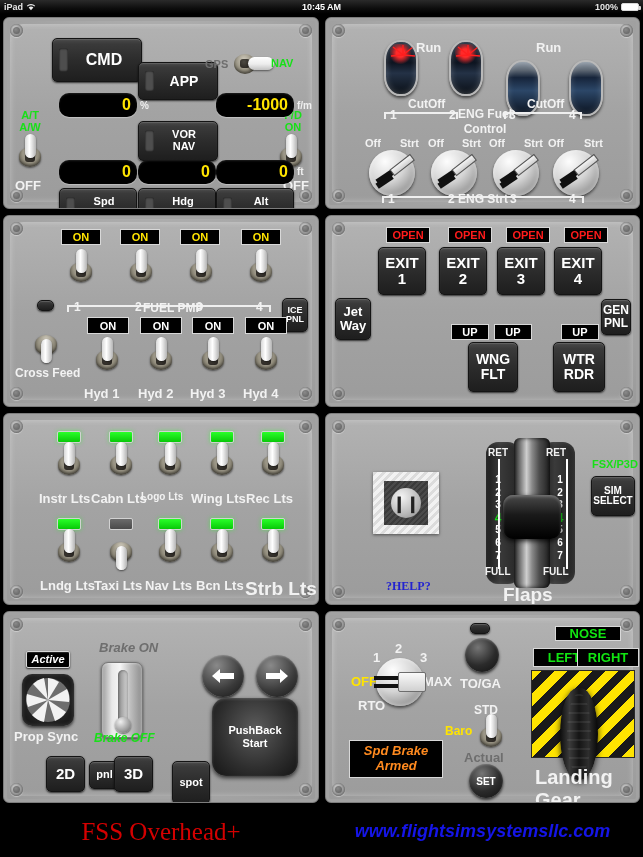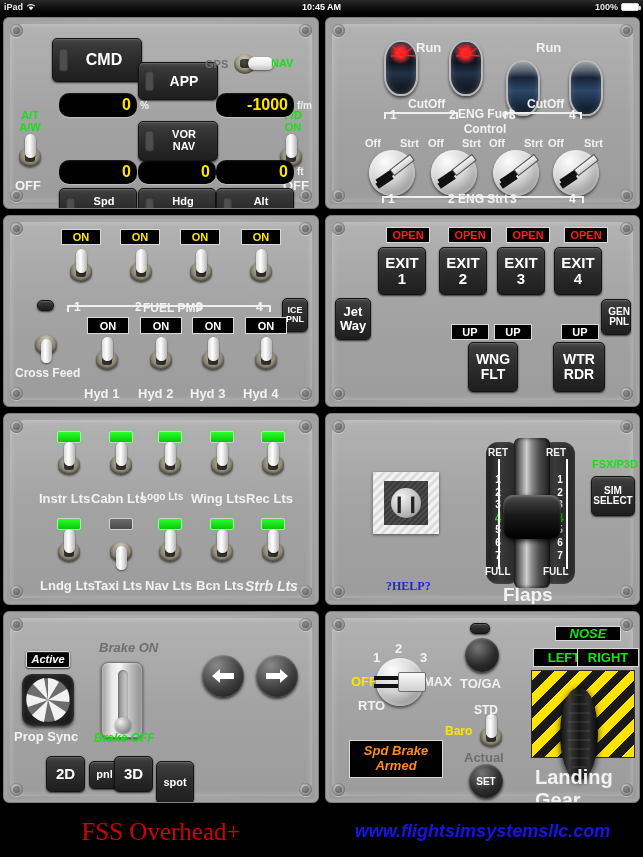--- a/index.html
+++ b/index.html
@@ -635,21 +635,21 @@
           <span>4</span>
         </div>
       </div>
 
       <div class="dk-btn" style="left:9px; top:82px; width:36px; height:42px; font-size:13px;">
         <div>
           <span>Jet</span><br>
           <span>Way</span>
         </div>
       </div>
-      <div class="dk-btn" style="right:8px; top:83px; width:30px; height:36px; font-size:10px;justify-content:flex-end;">
+      <div class="dk-btn" style="right:8px; top:83px; width:30px; height:36px; font-size:12px;">
         <div>
           <span>GEN</span><br>
           <span>PNL</span>
         </div>
       </div>
 
       <div class="ann white" style="left:125px; top:108px; width:38px; height:16px; font-size:11px;">UP</div>
       <div class="ann white" style="left:168px; top:108px; width:38px; height:16px; font-size:11px;">UP</div>
       <div class="dk-btn" style="left:142px; top:126px; width:50px; height:50px; font-size:14px;">
         <div>
@@ -737,21 +737,21 @@
           <div class="base"></div>
           <div class="lever"></div>
         </div>
       <div class="lbl" style="left:192px; top:164px; font-size:13px;">Bcn Lts</div>
 
       <div class="led" style="left:257px; top:104px; width:24px; height:12px;"></div>
       <div class="tgl up" style="left:256px; top:115px;">
           <div class="base"></div>
           <div class="lever"></div>
         </div>
-      <div class="lbl" style="left:241px; top:164px; font-size:14px;font-style:italic;">Strb Lts</div>
+      <div class="lbl" style="left:241px; top:164px; font-size:19px;">Strb Lts</div>
     </div>
   </div>
 
   <div class="panel">
     <div class="panel-inner"></div>
     <div class="screw tl"></div>
     <div class="screw tr"></div>
     <div class="screw bl"></div>
     <div class="screw br"></div>
     <div class="pcontent">
@@ -843,31 +843,37 @@
       <div class="arrow-btn" style="left:198px; top:43px;">
         <svg width="26" height="18" viewBox="0 0 26 18">
           <path d="M2 9 L10 2 L10 6 L24 6 L24 12 L10 12 L10 16 Z" fill="#fff"></path>
         </svg>
       </div>
       <div class="arrow-btn" style="left:252px; top:43px;">
         <svg width="26" height="18" viewBox="0 0 26 18">
           <path d="M24 9 L16 2 L16 6 L2 6 L2 12 L16 12 L16 16 Z" fill="#fff"></path>
         </svg>
       </div>
+      <div class="pushback" style="left:208px; top:86px;">
+        <div>
+          <span>PushBack</span><br>
+          <span>Start</span>
+        </div>
+      </div>
 
       <div class="dk-btn" style="left:42px; top:144px; width:39px; height:36px; font-size:15px;">
         <span>2D</span>
       </div>
       <div class="dk-btn" style="left:85px; top:149px; width:31px; height:28px; font-size:11px;">
         <span>pnl</span>
       </div>
       <div class="dk-btn" style="left:110px; top:144px; width:39px; height:36px; font-size:15px;">
         <span>3D</span>
       </div>
-      <div class="dk-btn" style="left:152px; top:149px; width:38px; height:43px; font-size:11px;">
+      <div class="dk-btn" style="left:168px; top:149px; width:38px; height:43px; font-size:11px;">
         <span>spot</span>
       </div>
     </div>
   </div>
 
   <div class="panel">
     <div class="panel-inner"></div>
     <div class="screw tl"></div>
     <div class="screw tr"></div>
     <div class="screw bl"></div>
@@ -899,21 +905,21 @@
       <div class="lbl yellow" style="left:119px; top:112px; font-size:12px;">Baro</div>
       <div class="tgl up" style="left:152px; top:102px;">
           <div class="base"></div>
           <div class="lever"></div>
         </div>
       <div class="lbl grey" style="left:138px; top:138px; font-size:13px;">Actual</div>
       <div class="round-btn" style="left:143px; top:152px; width:34px; height:34px; font-size:10px;">
         <span>SET</span>
       </div>
 
-      <div class="ann green-on" style="left:229px; top:14px; width:66px; height:15px; font-size:13px;font-style:italic;">NOSE</div>
+      <div class="ann green-on" style="left:229px; top:14px; width:66px; height:15px; font-size:13px;">NOSE</div>
       <div class="ann green-on" style="left:207px; top:36px; width:62px; height:19px; font-size:13px;">LEFT</div>
       <div class="ann green-on" style="left:251px; top:36px; width:62px; height:19px; font-size:13px;">RIGHT</div>
 
       <div class="gear-box" style="left:205px; top:58px; width:104px; height:88px;"></div>
       <div class="tire" style="left:234px; top:76px; width:38px; height:92px;"></div>
       <div class="lbl" style="left:209px; top:154px; font-size:20px;">Landing Gear</div>
     </div>
   </div>
 
 </div>

